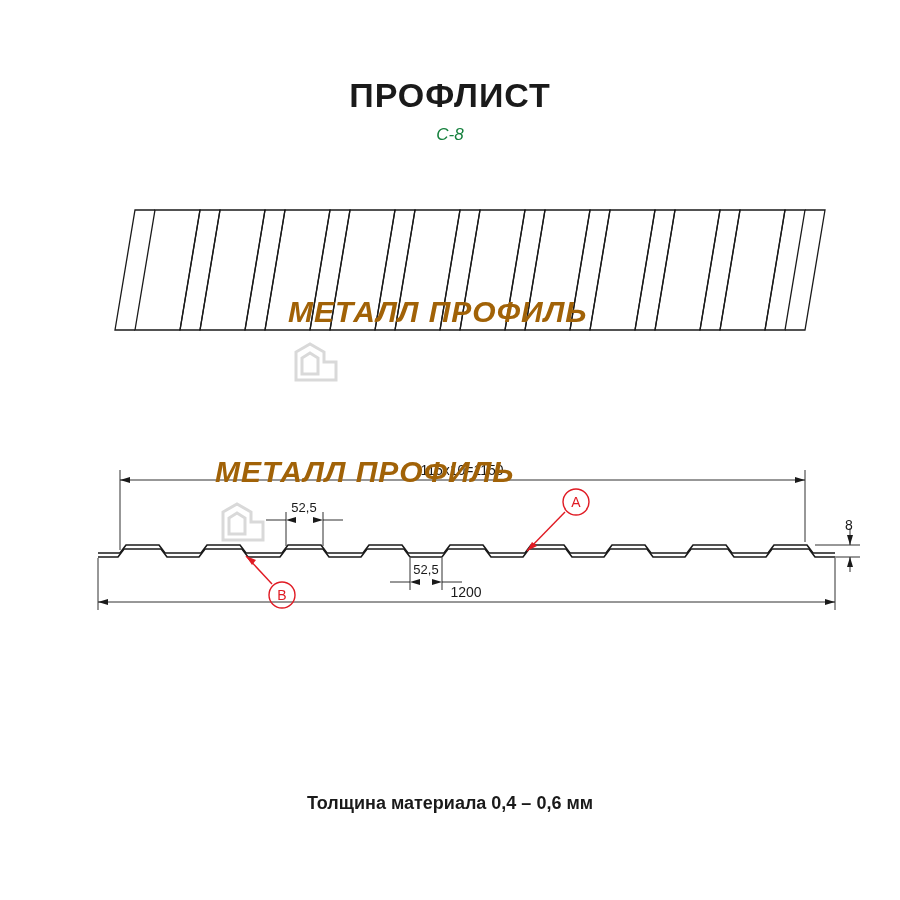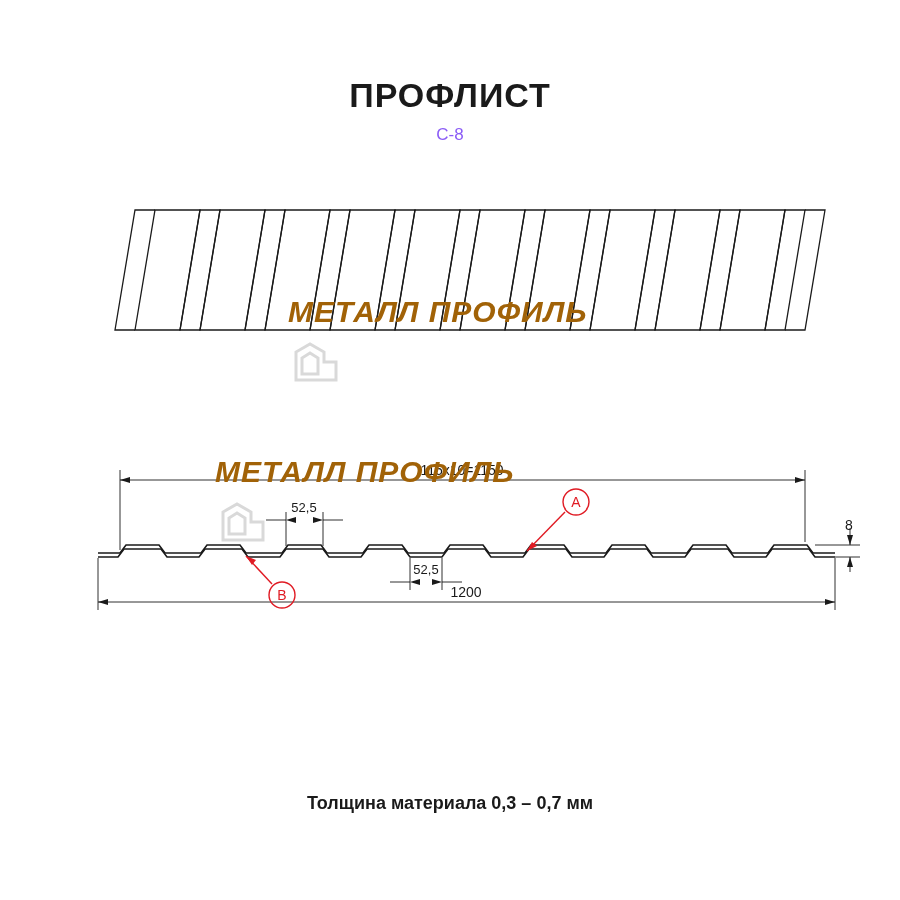--- a/index.html
+++ b/index.html
@@ -32,22 +32,23 @@
   .main-title {
     font-size: 34px;
     font-weight: bold;
     letter-spacing: 1px;
     color: #1a1a1a;
     line-height: 1;
   }
   .sub-title {
     margin-top: 14px;
     font-size: 17px;
-    color: #8b5cf6;
+    color: #15803d;
     line-height: 1;
+    font-style: italic;
   }
 
   
   .iso-view {
     position: absolute;
     top: 185px;
     left: 60px;
     width: 790px;
     height: 230px;
   }
@@ -252,15 +253,15 @@
     </g>
     <path d="M186,106 L196,110 L192,115 Z" fill="#e01b24"></path>
     <text class="callout-text" x="222" y="150" text-anchor="middle">B</text>
   </svg>
 
   <div class="watermark wm-2">МЕТАЛЛ ПРОФИЛЬ</div>
   <svg class="wm-logo wm-logo-2" width="70" height="48" viewBox="0 0 70 48">
     <path d="M8,40 L8,12 L22,4 L36,12 L36,22 L48,22 L48,40 Z M14,34 L14,18 L22,13 L30,18 L30,34 Z" fill="none" stroke="#d9d9d9" stroke-width="3"></path>
   </svg>
 
-  <div class="footer">Толщина материала 0,3 – 0,7 мм</div>
+  <div class="footer">Толщина материала 0,4 – 0,6 мм</div>
 
 </div>
 
 </body></html>

